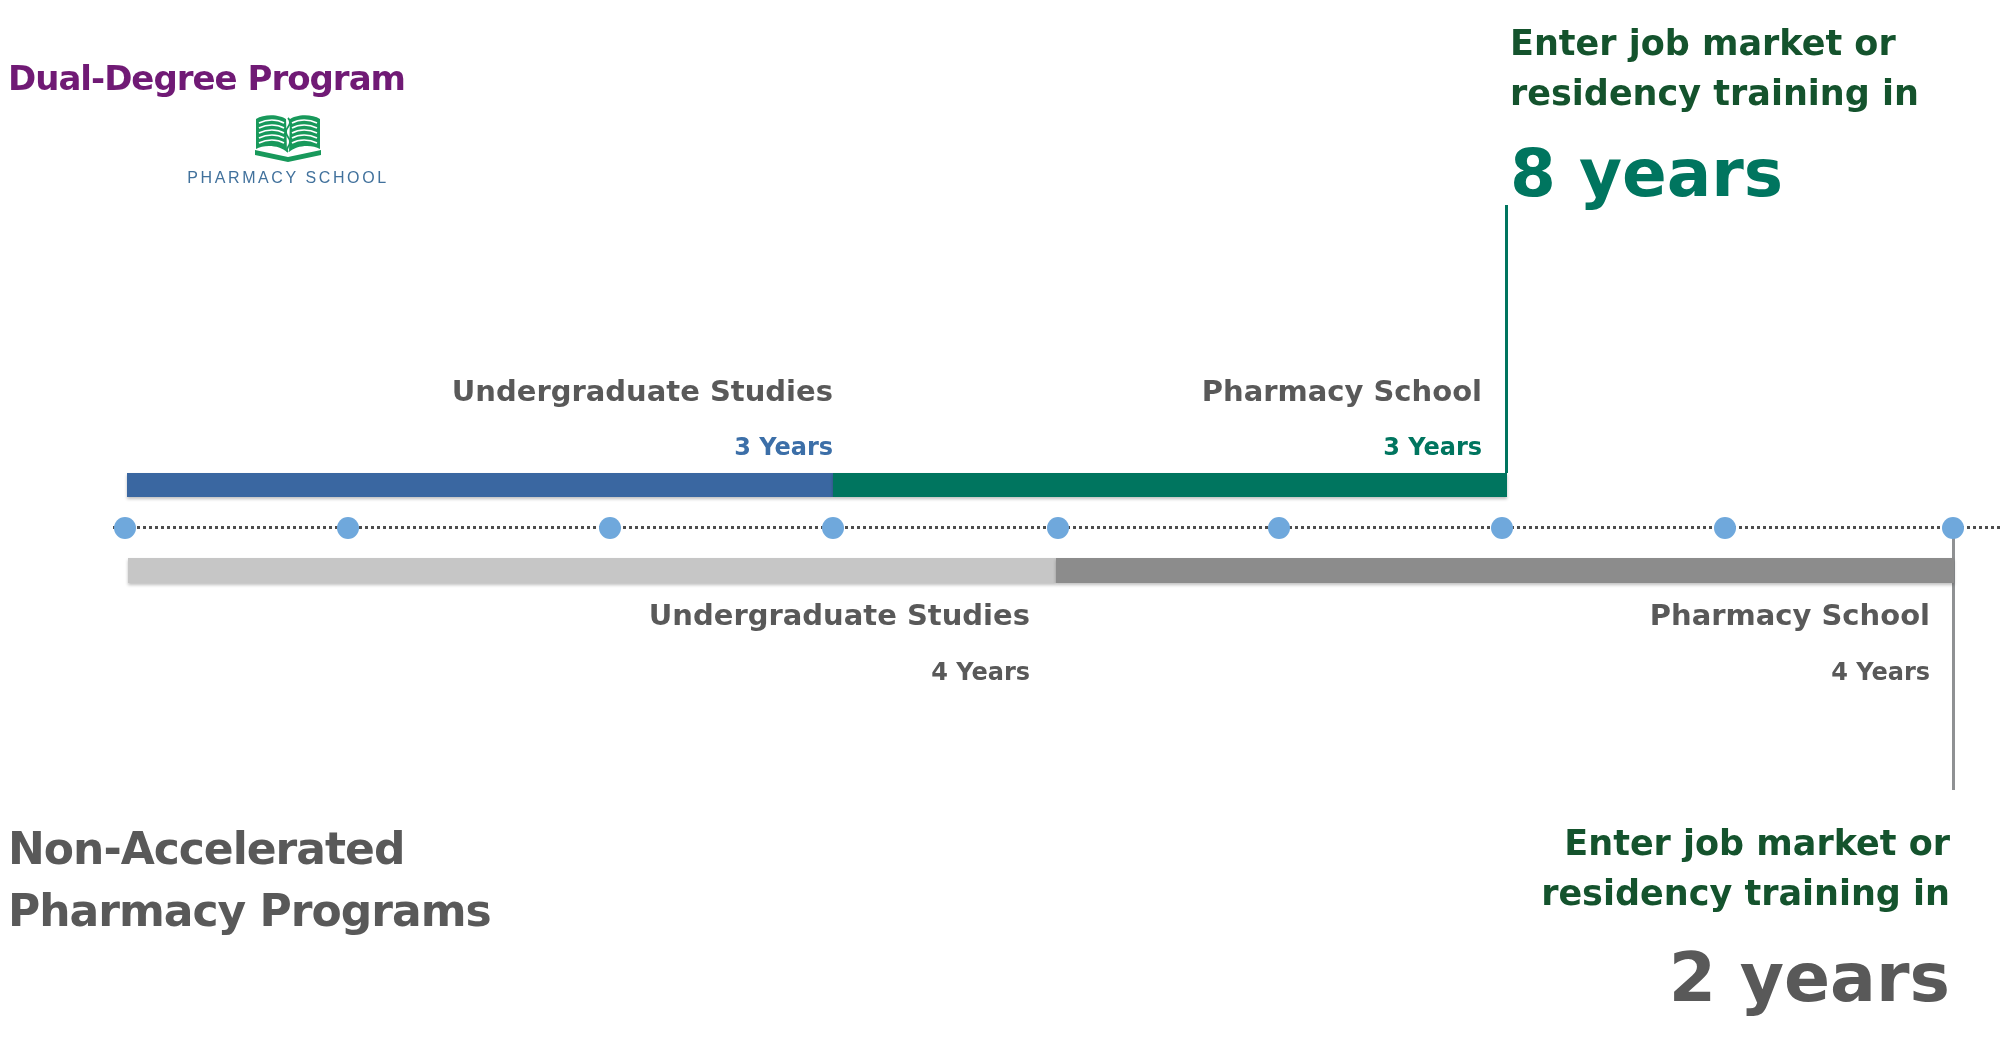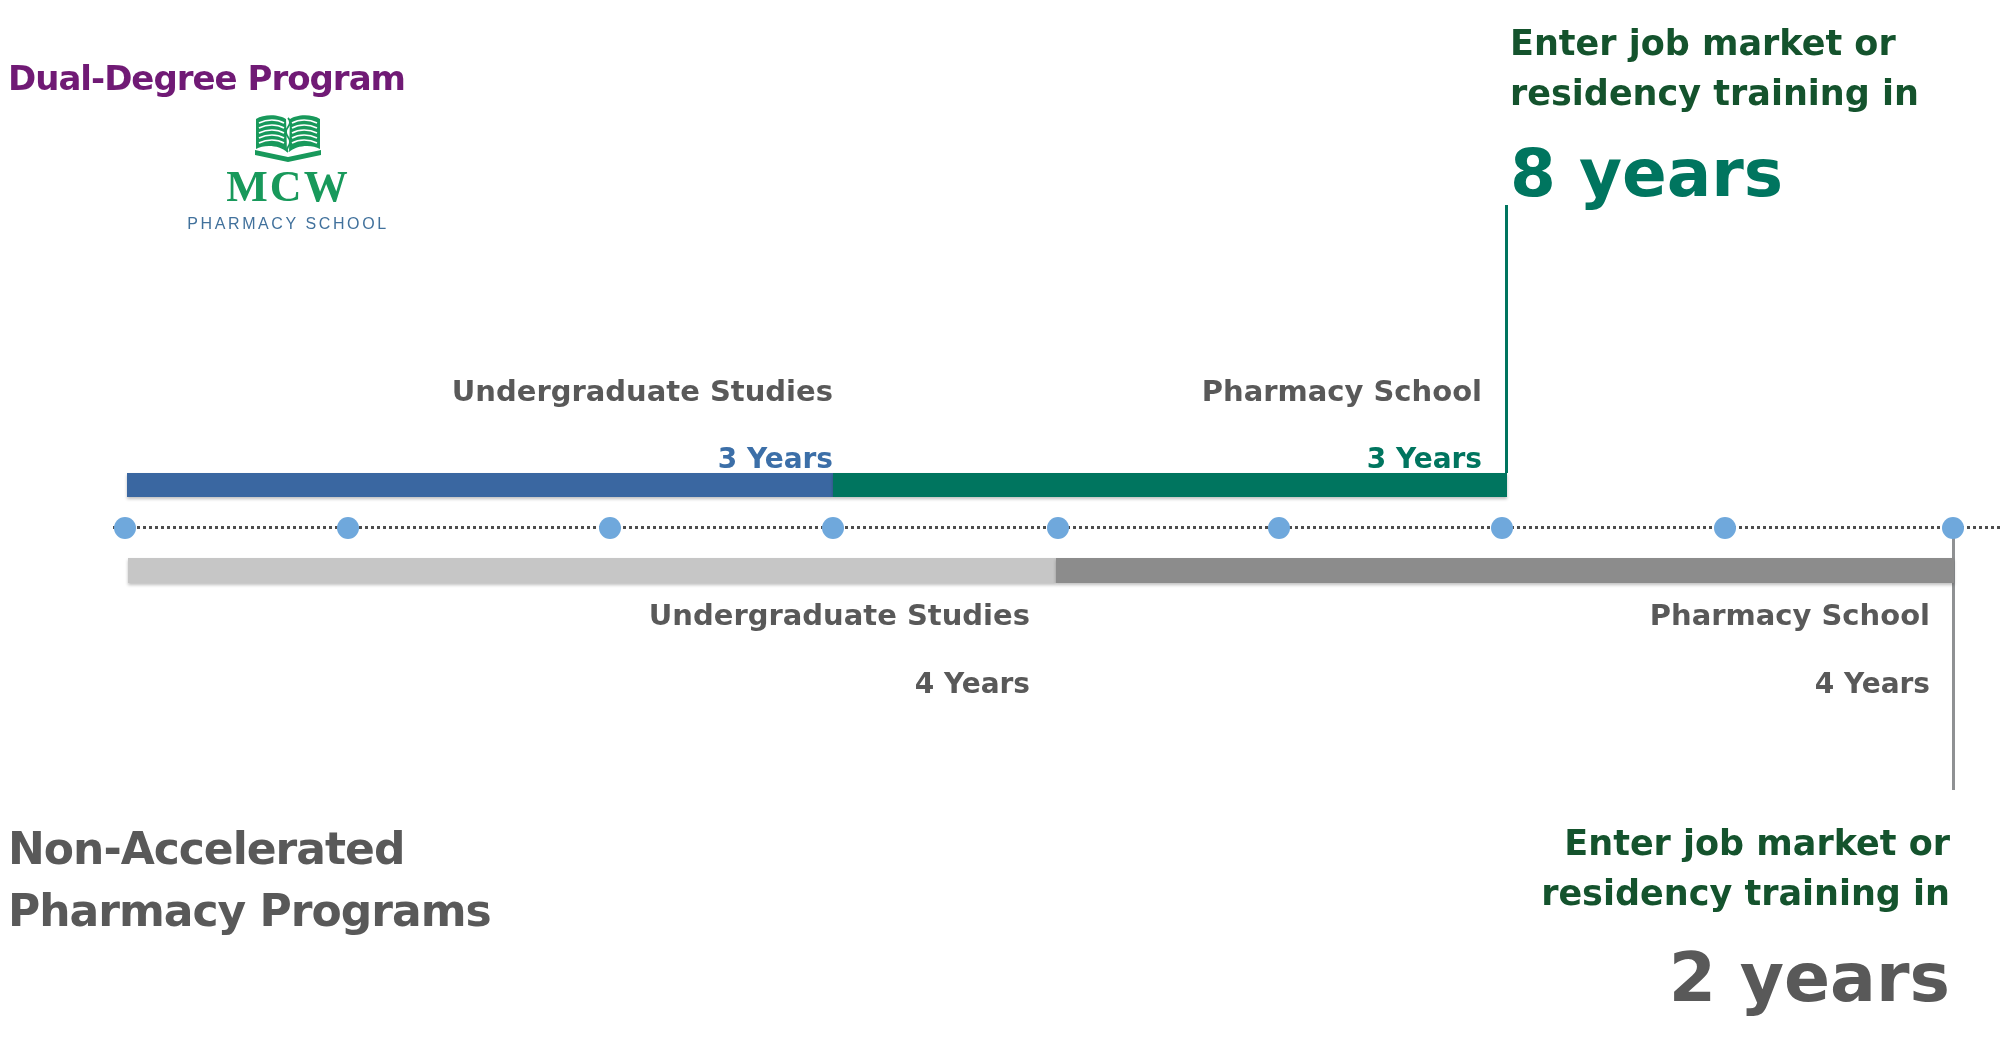--- a/index.html
+++ b/index.html
@@ -47,21 +47,21 @@
 
   
   .bar{height:24px;box-shadow:0 2px 3px rgba(0,0,0,0.25);}
   #bar-dual-ug{left:127px;top:473px;width:706px;background:#3A67A1;}
   #bar-dual-ps{left:833px;top:473px;width:674px;background:#00755F;}
   #bar-na-ug{left:128px;top:558px;width:928px;height:25px;background:#C6C6C6;}
   #bar-na-ps{left:1056px;top:558px;width:898px;height:25px;background:#8C8C8C;}
 
   
   .seg-label{font-size:29px;color:#595959;white-space:nowrap;text-align:right;}
-  .seg-years{font-size:28px;white-space:nowrap;margin-top:9px;}
+  .seg-years{font-size:24px;white-space:nowrap;}
   #lbl-dual-ug{right:1167px;top:374px;}
   #lbl-dual-ug-years{right:1167px;top:433px;color:#3C6FA8;}
   #lbl-dual-ps{right:518px;top:374px;}
   #lbl-dual-ps-years{right:518px;top:433px;color:#00755F;}
   #lbl-na-ug{right:970px;top:598px;}
   #lbl-na-ug-years{right:970px;top:658px;color:#595959;}
   #lbl-na-ps{right:70px;top:598px;}
   #lbl-na-ps-years{right:70px;top:658px;color:#595959;}
 
   
@@ -94,21 +94,20 @@
         <path d="M39 11 C46 7, 56 7, 64 11"></path>
         <path d="M39 16 C46 12, 56 12, 64 16"></path>
         <path d="M39 21 C46 17, 56 17, 64 21"></path>
         <path d="M39 26 C46 22, 56 22, 64 26"></path>
         <path d="M39 31 C46 27, 56 27, 64 31"></path>
       </g>
       <path d="M33 5 L37 5 L36 41 L34 41 Z" fill="#ffffff"></path>
       <path d="M35 6 q4 4 0 9 q-4 5 0 10 q4 5 0 10 q-2 3 0 5" stroke="#18995B" stroke-width="1.8" fill="none"></path>
       <path d="M2 38 L35 45 L68 38 L68 43 L35 50 L2 43 Z" fill="#18995B"></path>
     </svg>
-    <div id="logo-mcw">MCW</div>
     <div id="logo-sub">PHARMACY SCHOOL</div>
   </div>
 
   <div class="abs" id="outcome-top">
     <div class="outcome-line">Enter job market or</div>
     <div class="outcome-line">residency training in</div>
     <div id="outcome-top-years">8 years</div>
   </div>
 
   <div class="abs" id="vline-top"></div>

